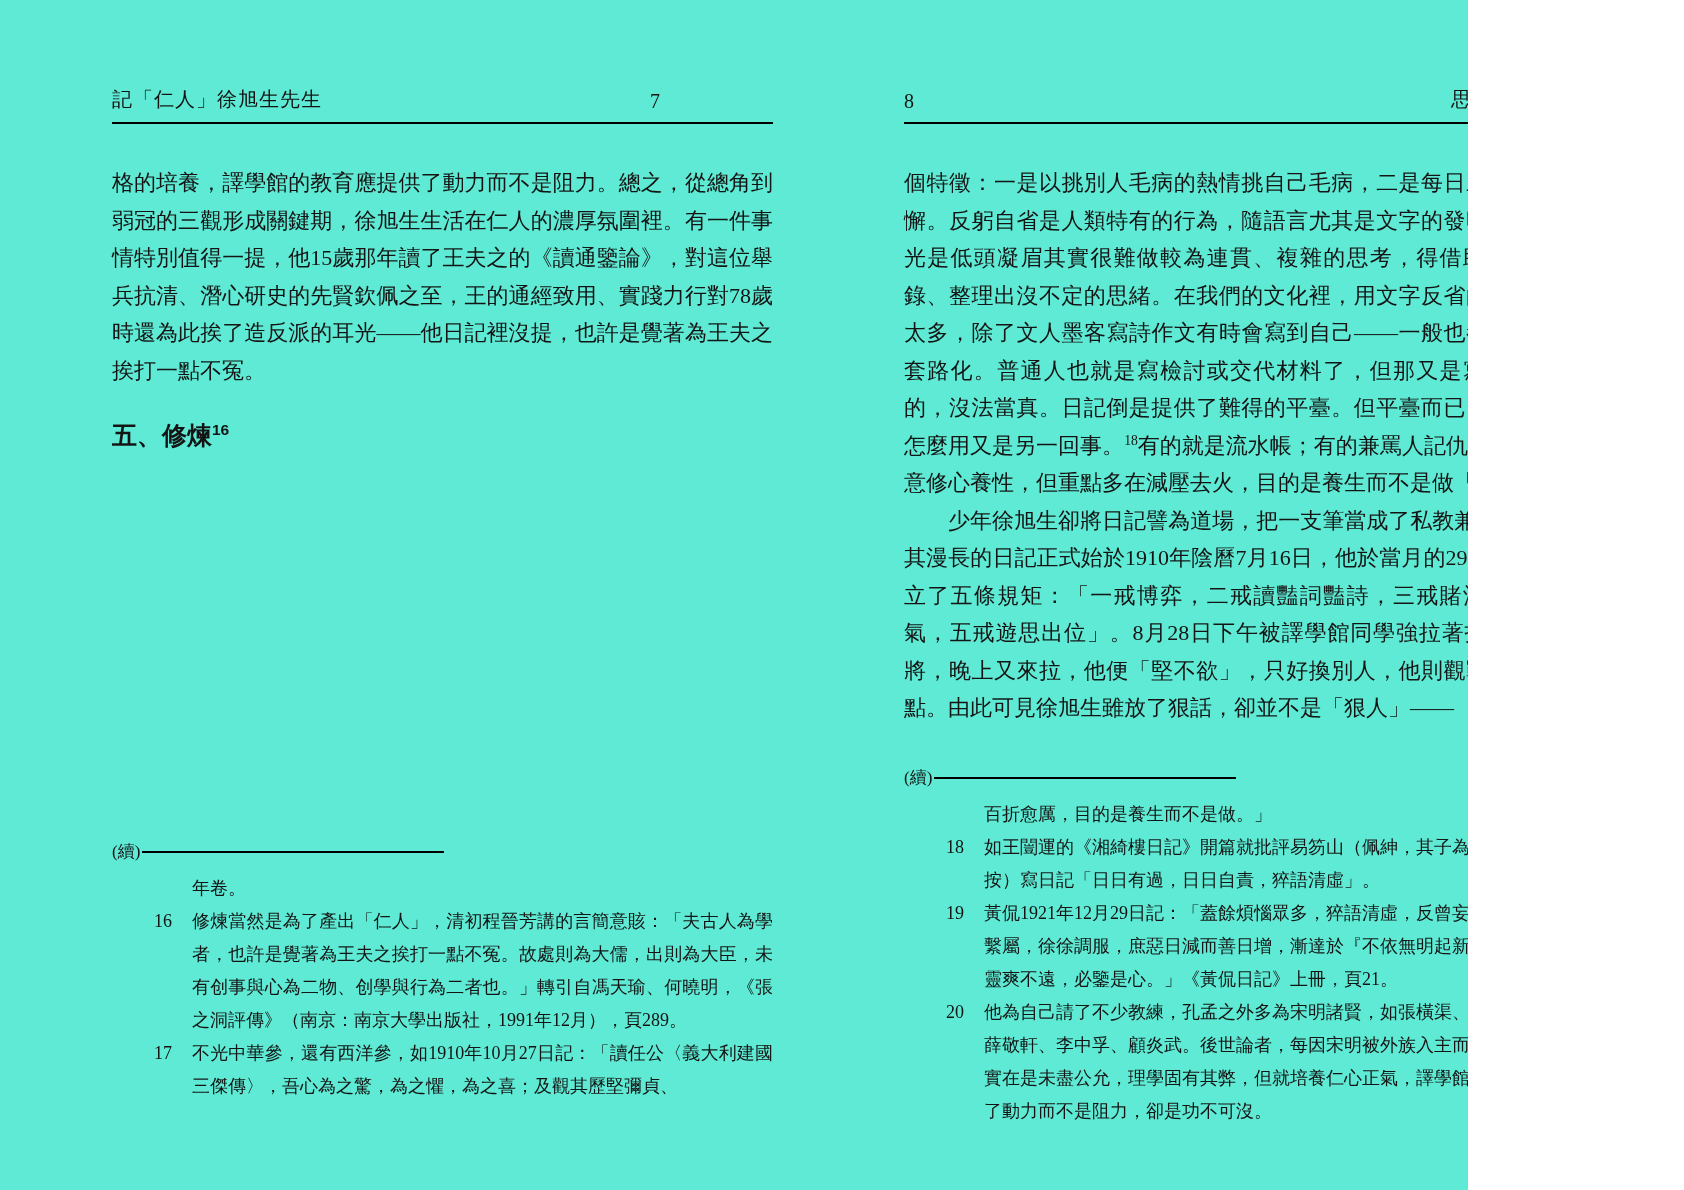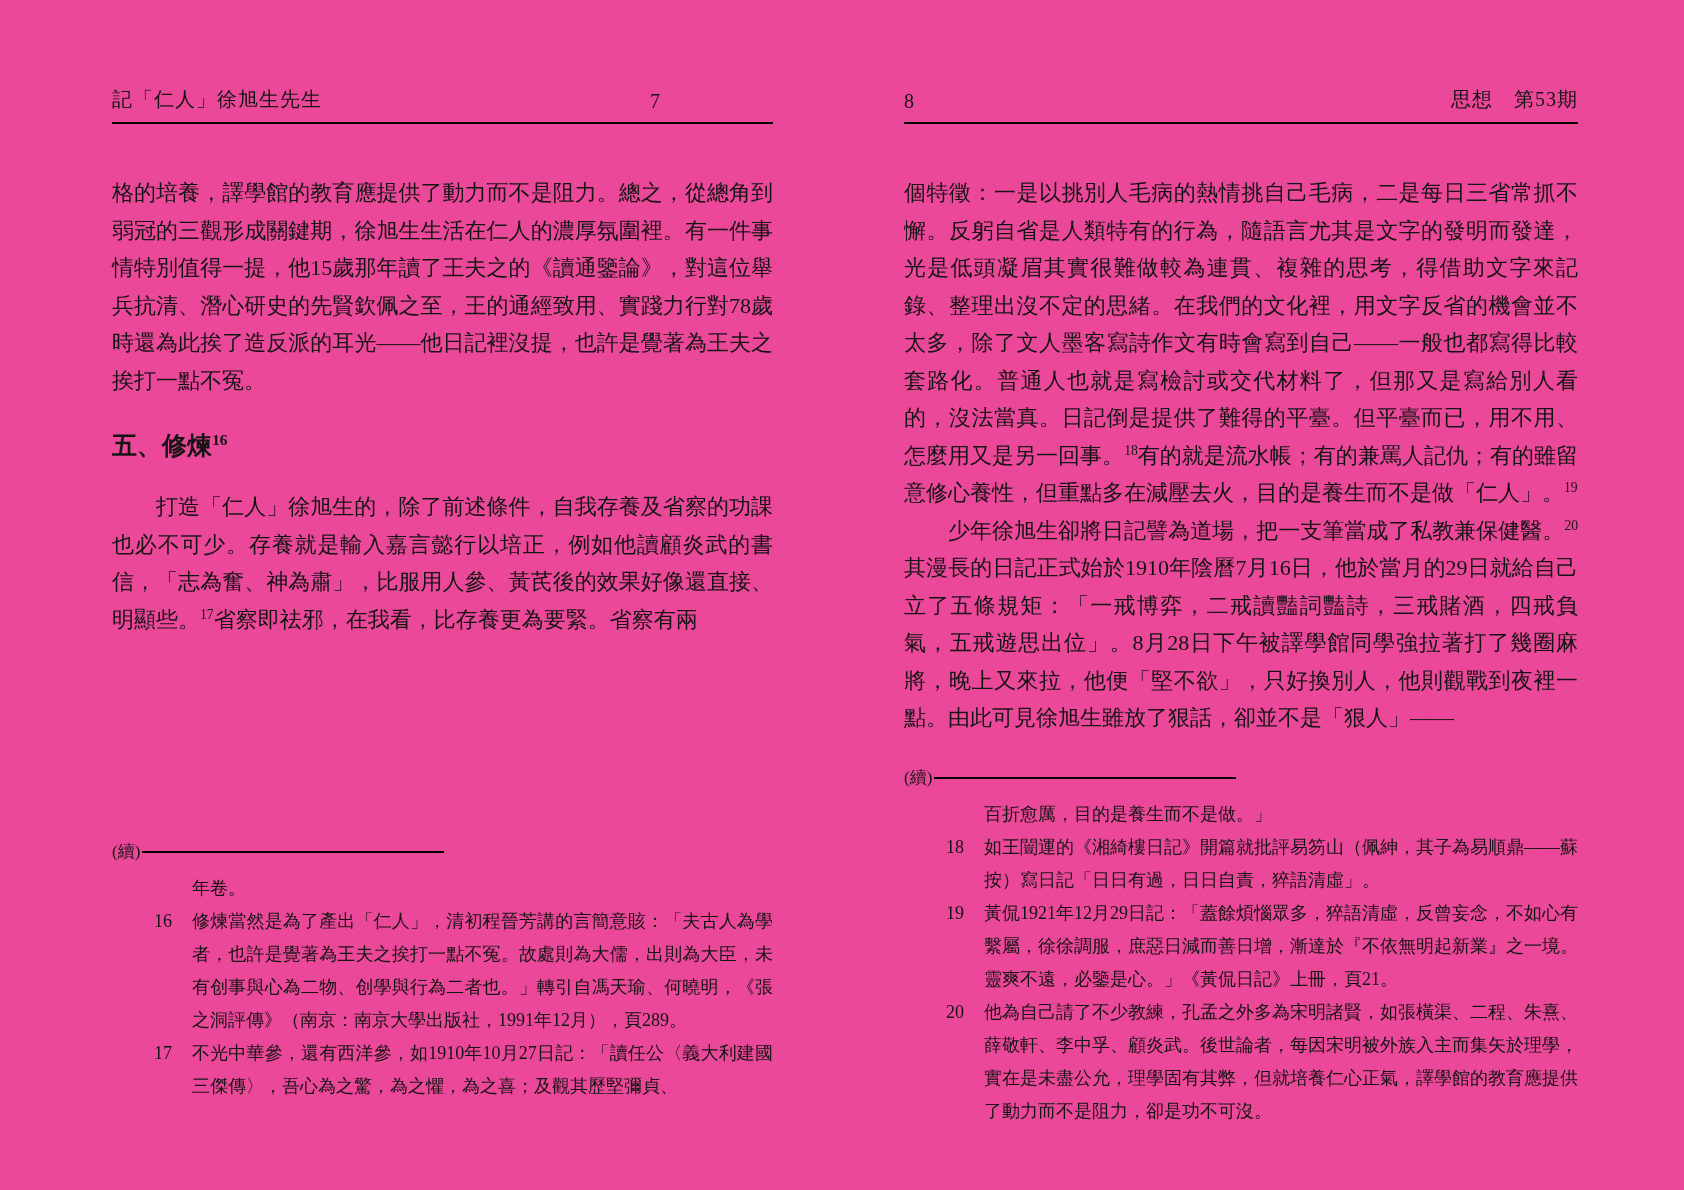--- a/index.html
+++ b/index.html
@@ -1,40 +1,40 @@
 <!DOCTYPE html>
 <html><head>
 <meta charset="utf-8">
 <style>
   html,body{margin:0;padding:0;}
   body{
     width:1684px;height:1190px;background:#ffffff;color:#141414;
     font-family:"Liberation Serif","DejaVu Serif",serif;
     -webkit-font-smoothing:antialiased;
   }
-  .sheet{position:relative;width:1684px;height:1190px;background:#ec4899;overflow:hidden;}
+  .sheet{position:relative;width:1468px;height:1190px;background:#5eead4;overflow:hidden;}
   .page{position:absolute;top:86px;}
   .page-left{left:112px;width:661px;}
   .page-right{left:904px;width:674px;}
 
   .page-header{
     display:flex;justify-content:space-between;align-items:flex-end;
     font-size:20px;letter-spacing:1px;
     padding-bottom:9px;border-bottom:2px solid #000;
   }
   .page-left .hdr-right{padding-right:112px;}
 
   .page-body{
-    position:absolute;left:0;right:0;top:88px;
+    position:absolute;left:0;right:0;top:78px;
     font-size:22px;line-height:37.5px;text-align:justify;text-justify:inter-character;
   }
   .para{margin:0;}
   .para.indent{text-indent:44px;}
   .section-heading{
-    font-family:Liberation Serif, serif;
+    font-family:Liberation Sans, sans-serif;
     font-weight:bold;font-size:25px;line-height:33px;
     margin:30px 0 26px 0;text-align:left;
   }
   sup{font-size:0.62em;vertical-align:super;line-height:0;}
 
   .footnote-area{
     position:absolute;left:0;right:0;
     font-size:18px;line-height:33px;text-align:justify;text-justify:inter-character;
   }
   .page-left  .footnote-area{top:754px;}
@@ -50,21 +50,20 @@
 <div class="sheet">
 
   <div class="page page-left">
     <div class="page-header">
       <span class="hdr-left">記「仁人」徐旭生先生</span>
       <span class="hdr-right">7</span>
     </div>
     <div class="page-body">
         <div class="para">格的培養，譯學館的教育應提供了動力而不是阻力。總之，從總角到弱冠的三觀形成關鍵期，徐旭生生活在仁人的濃厚氛圍裡。有一件事情特別值得一提，他15歲那年讀了王夫之的《讀通鑒論》，對這位舉兵抗清、潛心研史的先賢欽佩之至，王的通經致用、實踐力行對78歲時還為此挨了造反派的耳光——他日記裡沒提，也許是覺著為王夫之挨打一點不冤。</div>
         <div class="section-heading">五、修煉<sup>16</sup></div>
-        <div class="para indent">打造「仁人」徐旭生的，除了前述條件，自我存養及省察的功課也必不可少。存養就是輸入嘉言懿行以培正，例如他讀顧炎武的書信，「志為奮、神為肅」，比服用人參、黃芪後的效果好像還直接、明顯些。<sup>17</sup>省察即祛邪，在我看，比存養更為要緊。省察有兩</div>
       </div>
     <div class="footnote-area">
       <div class="fn-sep">
         <span>(續)</span>
         <span class="fn-rule"></span>
       </div>
       <div class="fn-list">
           <div class="footnote cont"><span class="fn-text">年卷。</span></div>
           <div class="footnote"><span class="fn-num">16</span><span class="fn-text">修煉當然是為了產出「仁人」，清初程晉芳講的言簡意賅：「夫古人為學者，也許是覺著為王夫之挨打一點不冤。故處則為大儒，出則為大臣，未有创事與心為二物、创學與行為二者也。」轉引自馮天瑜、何曉明，《張之洞評傳》（南京：南京大學出版社，1991年12月），頁289。</span></div>
           <div class="footnote"><span class="fn-num">17</span><span class="fn-text">不光中華參，還有西洋參，如1910年10月27日記：「讀任公〈義大利建國三傑傳〉，吾心為之驚，為之懼，為之喜；及觀其歷堅彌貞、</span></div>

